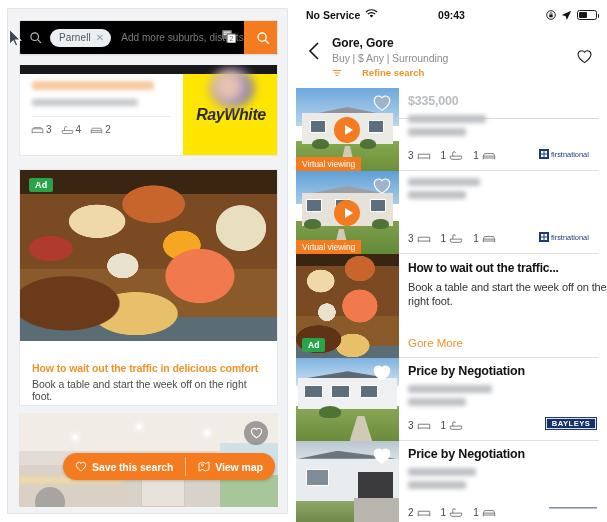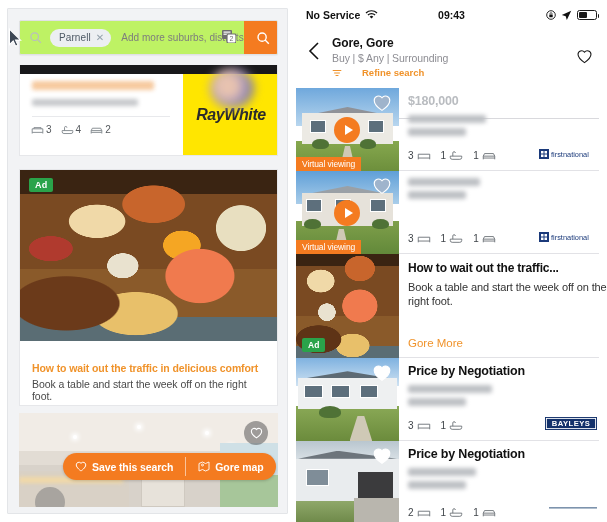--- a/index.html
+++ b/index.html
@@ -17,21 +17,21 @@
     background:#ffffff;overflow:hidden;
   }
   .left-inner{
     position:absolute;left:7px;top:8px;width:281px;height:506px;
     background:#f2f3f5;border:1px solid #e3e5e8;box-sizing:border-box;
     border-radius:1px;
   }
   
   .searchbar{
     position:absolute;left:11px;top:11px;width:259px;height:35px;
-    background:#bef264;border:1px solid #e0e1e4;box-sizing:border-box;
+    background:#000000;border:1px solid #e0e1e4;box-sizing:border-box;
     display:flex;align-items:center;border-radius:2px;overflow:hidden;
     box-shadow:0 1px 1px rgba(0,0,0,.04);
   }
   .sb-magnify{width:30px;display:flex;align-items:center;justify-content:center;flex:0 0 auto;}
   .chip{
     display:flex;align-items:center;gap:5px;
     background:#eceff2;border-radius:11px;height:18px;
     padding:0 7px 0 9px;flex:0 0 auto;
   }
   .chip-label{font-size:10px;color:#4e5a66;letter-spacing:.1px;}
@@ -132,21 +132,21 @@
     position:absolute;left:16px;top:74px;width:30px;height:30px;border-radius:50%;
     background:rgba(120,120,120,.5);
   }
 
   
   .right-pane{position:absolute;left:296px;top:0;width:311px;height:522px;background:#ffffff;}
   .statusbar{
     position:absolute;left:0;top:0;width:311px;height:30px;
     display:flex;align-items:center;color:#111;font-size:10.5px;font-weight:bold;
   }
-  .sb-left{position:absolute;left:10px;display:flex;align-items:center;gap:5px;}
+  .sb-left{position:absolute;left:10px;display:flex;align-items:flex-start;gap:5px;}
   .sb-mid{position:absolute;left:0;width:311px;text-align:center;font-size:10.5px;font-weight:bold;}
   .sb-right{position:absolute;right:10px;display:flex;align-items:center;gap:5px;}
   .battery{
     width:20px;height:10px;border:1px solid #1a1a1a;border-radius:2.5px;
     position:relative;box-sizing:border-box;padding:1px;
   }
   .battery:after{
     content:"";position:absolute;right:-3px;top:3px;width:1.5px;height:4px;
     background:#1a1a1a;border-radius:0 1px 1px 0;
   }
@@ -329,21 +329,21 @@
               <path d="M12 20S2.5 13.5 2.5 7.8A5.3 5.3 0 0 1 12 4.6 5.3 5.3 0 0 1 21.5 7.8C21.5 13.5 12 20 12 20z"></path>
             </svg>
             <span>Save this search</span>
           </span>
           <span class="pill-div"></span>
           <span class="pill">
             <svg width="12" height="11" viewBox="0 0 24 22" fill="none" stroke="#ffffff" stroke-width="1.8">
               <path d="M2 5l7-3 6 3 7-3v15l-7 3-6-3-7 3z"></path>
                 <circle cx="9" cy="8" r="2"></circle>
             </svg>
-            <span>Gore map</span>
+            <span>View map</span>
           </span>
         </div>
         <div class="photo-circ"></div>
       </div>
 
     </div>
 
     <svg class="cursor" viewBox="0 0 12 18">
       <path d="M1 1 L1 15 L4.4 11.6 L6.6 16.4 L8.6 15.4 L6.5 10.9 L11 10.9 Z" fill="#3c4654" stroke="#ffffff" stroke-width="1"></path>
     </svg>
@@ -419,21 +419,21 @@
         </div>
         <span class="thumb-heart">
           <svg width="20" height="18" viewBox="0 0 24 22">
             <path d="M12 20S2.5 13.5 2.5 7.8A5.3 5.3 0 0 1 12 4.6 5.3 5.3 0 0 1 21.5 7.8C21.5 13.5 12 20 12 20z" fill="#9fb4cc" stroke="#ffffff" stroke-width="1.4"></path>
           </svg>
         </span>
         <span class="play"></span>
         <span class="vv-badge">Virtual viewing</span>
       </div>
       <div class="row-body">
-        <div class="r-price grey">$180,000</div>
+        <div class="r-price grey">$335,000</div>
         <div class="r-addr" style="width:78px"></div>
         <div class="r-addr2"></div>
         <div class="r-feats">
           <span class="r-feat">
             <span>3</span>
             <svg width="14" height="11" viewBox="0 0 22 16" fill="none" stroke="#6a6f75" stroke-width="1.4">
                 <path d="M2 12h18M2 12V6h18v6M2 12v2M20 12v2"></path>
               </svg>
           </span>
           <span class="r-feat">

